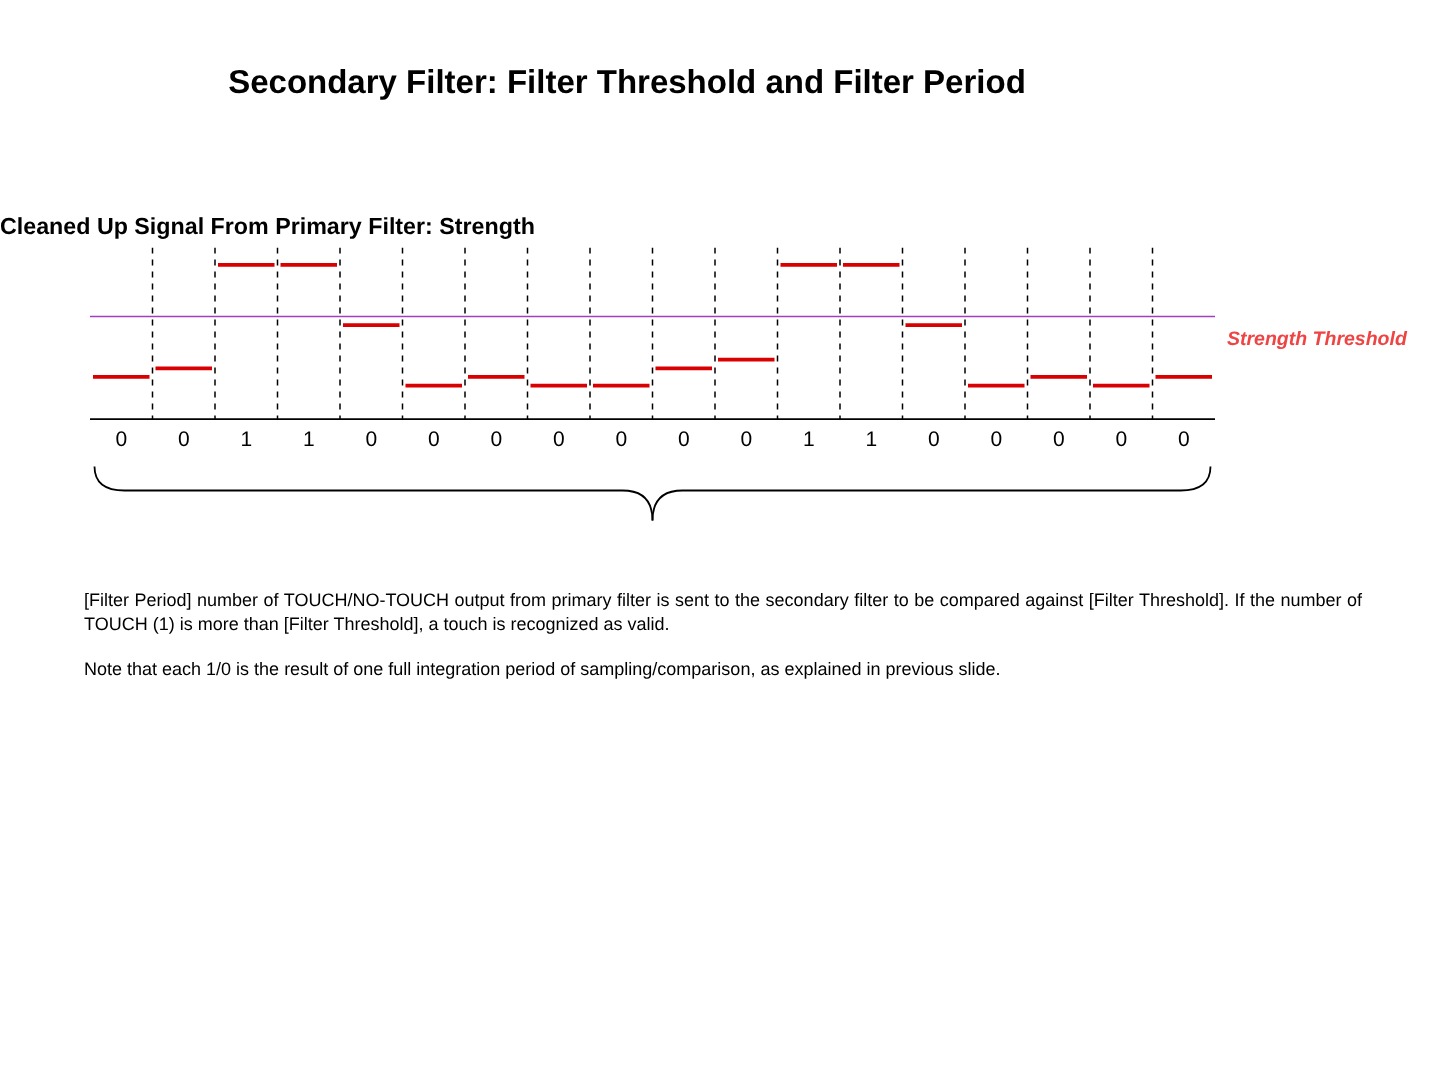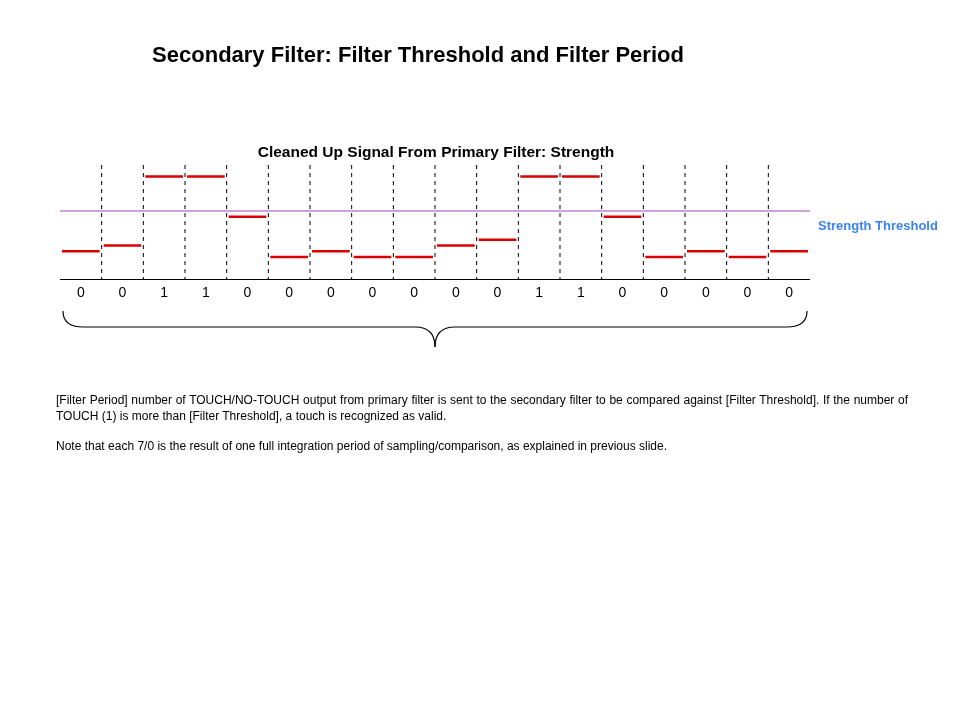--- a/index.html
+++ b/index.html
@@ -23,21 +23,20 @@
     width: 836px;
     text-align: center;
     font-size: 22px;
     font-weight: bold;
   }
   .chart-title {
     position: absolute;
     top: 143px;
     left: 0;
     width: 872px;
-    text-align: center;
     font-size: 15.5px;
     font-weight: bold;
   }
   .chart-wrap {
     position: absolute;
     left: 60px;
     top: 165px;
     width: 750px;
     height: 115px;
   }
@@ -53,24 +52,25 @@
     top: 0;
     font-size: 14px;
     text-align: center;
     width: 20px;
     transform: translateX(-10px);
   }
   .threshold-label {
     position: absolute;
     font-size: 13px;
     font-weight: bold;
-    color: #3b82f6;
+    color: #ef4444;
     left: 818px;
     top: 218px;
     white-space: nowrap;
+    font-style: italic;
   }
   .brace-wrap {
     position: absolute;
     left: 60px;
     top: 307px;
     width: 750px;
     height: 50px;
   }
   .body-text {
     position: absolute;
@@ -165,16 +165,16 @@
      Q 375 20 375 40" stroke="#000" stroke-width="1.2" fill="none"></path>
         <path d="M 747 4
      Q 747 20 727 20
      L 395 20
      Q 375 20 375 40" stroke="#000" stroke-width="1.2" fill="none"></path>
       </svg>
   </div>
 
   <div class="body-text">
     <p>[Filter Period] number of TOUCH/NO-TOUCH output from primary filter is sent to the secondary filter to be compared against [Filter Threshold]. If the number of TOUCH (1) is more than [Filter Threshold], a touch is recognized as valid.</p>
-    <p>Note that each 7/0 is the result of one full integration period of sampling/comparison, as explained in previous slide.</p>
+    <p>Note that each 1/0 is the result of one full integration period of sampling/comparison, as explained in previous slide.</p>
   </div>
 
 </div>
 
 </body></html>

